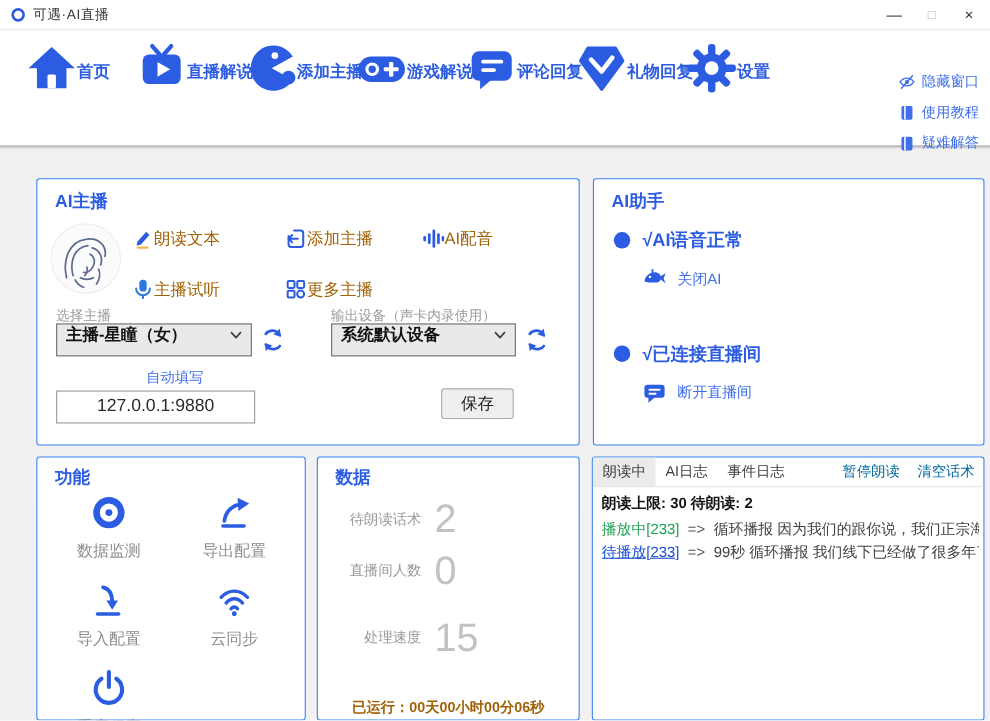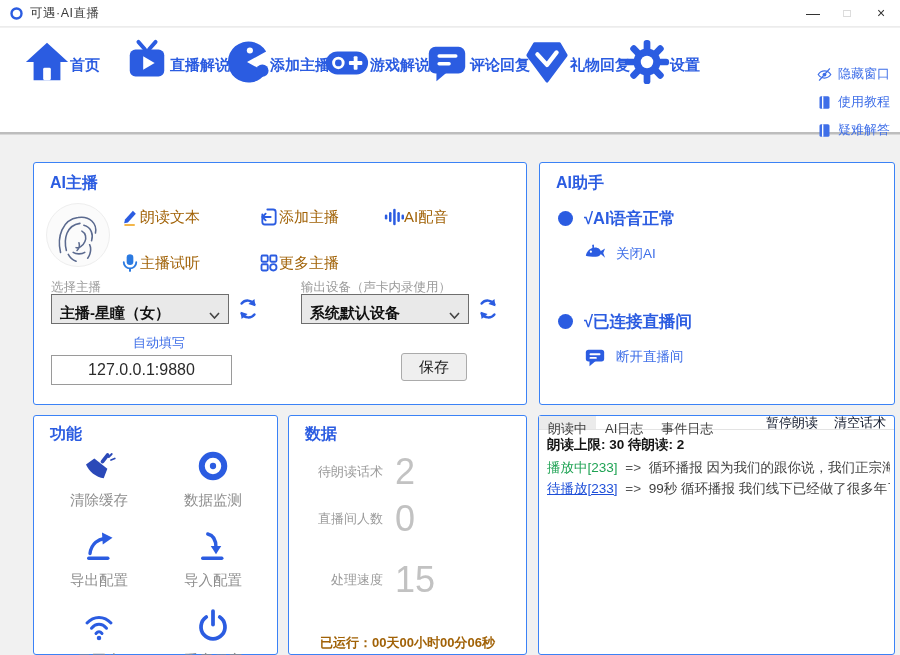--- a/index.html
+++ b/index.html
@@ -35,21 +35,21 @@
   .panel-stats    { left:288px; top:415px; width:239px; height:240px; }
   .panel-log      { left:538px; top:415px; width:357px; height:240px; }
 
   
   .avatar { position:absolute; left:12px; top:40px; width:64px; height:64px; border-radius:50%;
             background:#fbfbfb; border:1px solid #eee; overflow:hidden; }
   .action { position:absolute; display:flex; align-items:flex-end; gap:0; font-size:15px; color:#a16207; cursor:pointer; white-space:nowrap; }
   .action svg { width:20px; height:20px; display:block; }
   .small-label { position:absolute; font-size:12.5px; color:#9a9a9a; white-space:nowrap; }
   .select { position:absolute; height:30px; border:1px solid #6e6e6e; background:#e9e9e9;
-            display:flex; align-items:flex-end; justify-content:space-between; padding:0 8px; cursor:pointer; }
+            display:flex; align-items:flex-start; justify-content:space-between; padding:0 8px; cursor:pointer; }
   .select .sel-text { font-size:15px; font-weight:700; color:#111; }
   .refresh { position:absolute; width:22px; height:22px; cursor:pointer; }
   .autofill { position:absolute; font-size:13px; color:#3f6fe8; cursor:pointer; }
   .server-input { position:absolute; left:17px; top:192px; width:181px; height:30px; border:1px solid #9a9a9a;
                   background:#fff; text-align:center; font-size:16px; color:#2b2b2b; font-family:inherit; }
   .save-btn { position:absolute; left:367px; top:190px; width:66px; height:28px; background:#efefef;
               border:1px solid #ababab; border-radius:3px; font-size:15px; color:#1c1c1c; cursor:pointer; font-family:inherit; }
 
   
   .status-dot { position:absolute; width:15px; height:15px; border-radius:50%; background:#2b5ce1; }
@@ -64,25 +64,25 @@
   .func-item svg { width:36px; height:36px; display:block; }
   .func-label { margin-top:7px; font-size:14.5px; color:#8e8e8e; white-space:nowrap; }
 
   
   .metric { position:absolute; left:12px; display:flex; align-items:center; }
   .metric-label { width:82px; text-align:right; font-size:13px; color:#9a9a9a; white-space:nowrap; }
   .metric-value { margin-left:12px; font-size:36px; font-weight:400; color:#c2c2c2; line-height:1; }
   .uptime { position:absolute; left:0; right:0; top:218px; text-align:center; font-size:13px; font-weight:700; color:#a16207; white-space:nowrap; }
 
   
-  .log-tabs { display:flex; align-items:stretch; height:14px; border-bottom:1px solid #e3e3e3; }
+  .log-tabs { display:flex; align-items:stretch; height:27px; border-bottom:1px solid #e3e3e3; }
   .log-tab { padding:0 9px; line-height:26px; font-size:13px; color:#3c3c3c; cursor:pointer; white-space:nowrap; }
   .log-tab.active { background:#ebebeb; }
   .log-links { margin-left:auto; display:flex; gap:16px; padding-right:8px; align-items:center; }
-  .log-link { font-size:13px; color:#0f172a; cursor:pointer; white-space:nowrap; }
+  .log-link { font-size:13px; color:#0369a1; cursor:pointer; white-space:nowrap; }
   .log-body { padding:6px 4px 0 8px; }
   .log-summary { font-size:13.5px; font-weight:700; color:#141414; margin-bottom:3px; white-space:nowrap; }
   .log-line { font-size:13.5px; line-height:21px; white-space:nowrap; overflow:hidden; }
   .log-tag-green { color:#1fa354; }
   .log-tag-blue  { color:#1d4ed8;text-decoration:underline; }
   .log-sep  { color:#555; margin:0 4px; }
   .log-text { color:#3f3f3f; }
 </style>
 </head>
 <body>
@@ -372,32 +372,20 @@
           </svg>
       </span>
       <span>断开直播间</span>
     </div>
   </div>
 
   <div class="panel panel-func">
     <div class="panel-title" style="left:16px; top:8px;">功能</div>
     <div class="func-grid">
 
-      <div class="func-item">
-        <span>
-          <svg viewBox="0 0 48 48">
-              <g transform="rotate(38 24 24)" fill="#2b49b8">
-                <rect x="21.5" y="3" width="5" height="16" rx="2.5"></rect>
-                <path d="M13 20 H35 L39 33 C30 38 18 38 9 33 Z"></path>
-              </g>
-              <path d="M37 12 L41 8 M40 16 L45 14" stroke="#2b49b8" stroke-width="2.4" stroke-linecap="round"></path>
-            </svg>
-        </span>
-        <span class="func-label">清除缓存</span>
-      </div>
 
       <div class="func-item">
         <span>
           <svg viewBox="0 0 48 48">
               <circle cx="24" cy="24" r="15" fill="none" stroke="#2b5ce1" stroke-width="8"></circle>
               <path d="M14 24 C18 18 30 18 34 24 C30 30 18 30 14 24 Z" fill="#fff"></path>
               <circle cx="24" cy="24" r="4.2" fill="#2b5ce1"></circle>
             </svg>
         </span>
         <span class="func-label">数据监测</span>

